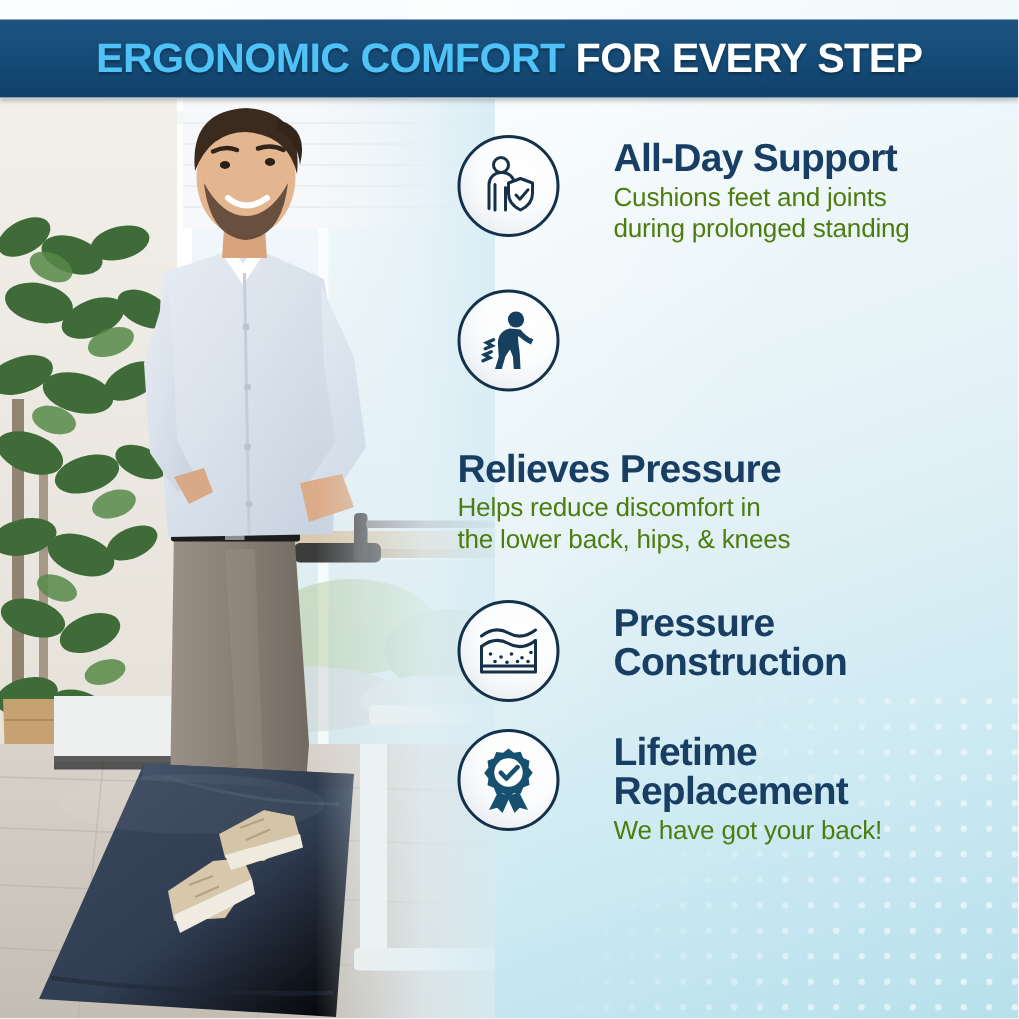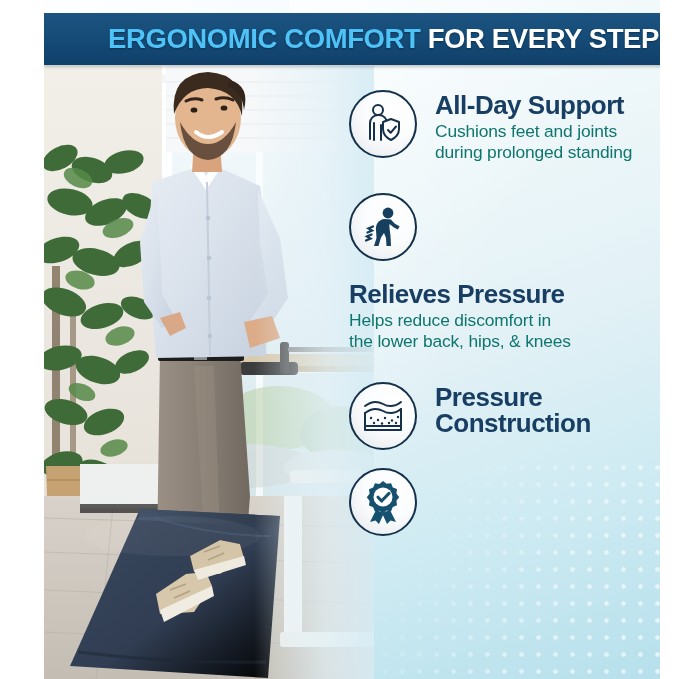--- a/index.html
+++ b/index.html
@@ -2,23 +2,22 @@
 <html><head>
 <meta charset="utf-8">
 <style>
   * { margin:0; padding:0; box-sizing:border-box; }
   html,body{
     width:679px; height:679px; overflow:hidden;
     font-family:"Liberation Sans", sans-serif;
     background:#ffffff;
   }
   #stage{
-    position:relative; width:616px; height:679px; overflow:hidden;
+    position:relative; width:679px; height:679px; overflow:hidden;
     background:#f3f7f9;
-    margin-left:44px;
   }
 
   
   .bg-panel{
     position:absolute; inset:0;
     background:
       linear-gradient(160deg,#fdfeff 0%,#f2f9fb 26%,#e2f1f6 56%,#cdeaf2 78%,#b6e0ec 100%);
   }
   .bg-sheen{
     position:absolute; left:40%; top:0; width:62%; height:100%;
@@ -61,38 +60,38 @@
     text-shadow:0 1px 2px rgba(0,0,0,.35);
   }
   .t-accent{ color:#4fc3f7; }
   .t-white { color:#ffffff; }
 
   
   .features{
     position:absolute; left:305px; top:90px; width:374px; z-index:5;
   }
   .feature{
-    display:flex; align-items:flex-start; gap:18px;
+    display:flex; align-items:flex-start; gap:36px;
     margin-bottom:24px;
   }
   .f-icon{
     flex:0 0 auto; width:68px; height:68px; border-radius:50%;
     background:radial-gradient(circle at 62% 34%,#ffffff 0%,#fbfcfd 45%,#eceff2 78%,#e4e8ec 100%);
     border:2.4px solid #13314b;
     display:flex; align-items:center; justify-content:center;
   }
   .f-icon svg{ display:block; }
   .f-body{ padding-top:2px; min-width:0; }
   .f-title{
     color:#183f63; font-weight:bold; font-size:26px;
     line-height:1.03; letter-spacing:-0.5px;
     margin-bottom:2px; white-space:pre-line;
   }
   .f-desc{
-    color:#0f766e; font-size:17.4px; line-height:1.21;
+    color:#4d7c0f; font-size:17.4px; line-height:1.21;
     letter-spacing:-0.15px; white-space:pre-line;
   }
 
   
   .feature.f1{ margin-bottom:30px; }
   .feature.f2{ margin-bottom:30px;flex-direction:column; }
   .feature.f3{ margin-bottom:18px; }
   .feature.f4{ margin-bottom:0; }
 </style>
 </head>
@@ -370,16 +369,21 @@
     <div class="feature f4">
       <div class="f-icon">
         <svg width="40" height="44" viewBox="0 0 40 44" fill="#16506f">
           <path d="M13 30 L7 42 L12.5 40.5 L16 44 L21 33 Z"></path>
           <path d="M27 30 L33 42 L27.5 40.5 L24 44 L19 33 Z"></path>
           <path d="M20 1 l3.6 2.8 4.5-.6 1.7 4.2 4.2 1.7 -.6 4.5 2.8 3.6 -2.8 3.6 .6 4.5 -4.2 1.7 -1.7 4.2 -4.5-.6 L20 33.6 l-3.6-2.8 -4.5 .6 -1.7-4.2 -4.2-1.7 .6-4.5 L3.8 17.3 6.6 13.7 6 9.2 l4.2-1.7 1.7-4.2 4.5 .6 z"></path>
           <circle cx="20" cy="17" r="9.5" fill="#ffffff"></circle>
           <path d="M15 17.2 l3.6 3.8 L26 13.4" stroke="#16506f" stroke-width="3.1" fill="none" stroke-linecap="round" stroke-linejoin="round"></path>
         </svg>
       </div>
+      <div class="f-body">
+        <div class="f-title">Lifetime
+Replacement</div>
+        <div class="f-desc">We have got your back!</div>
+      </div>
     </div>
 
   </div>
 </div>
 
 </body></html>

